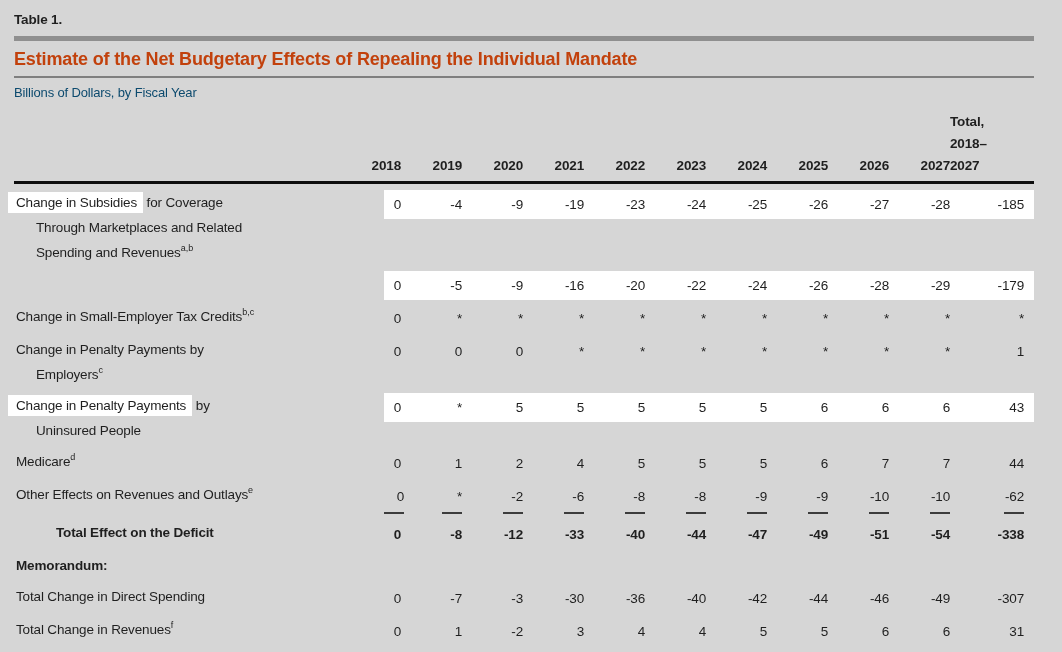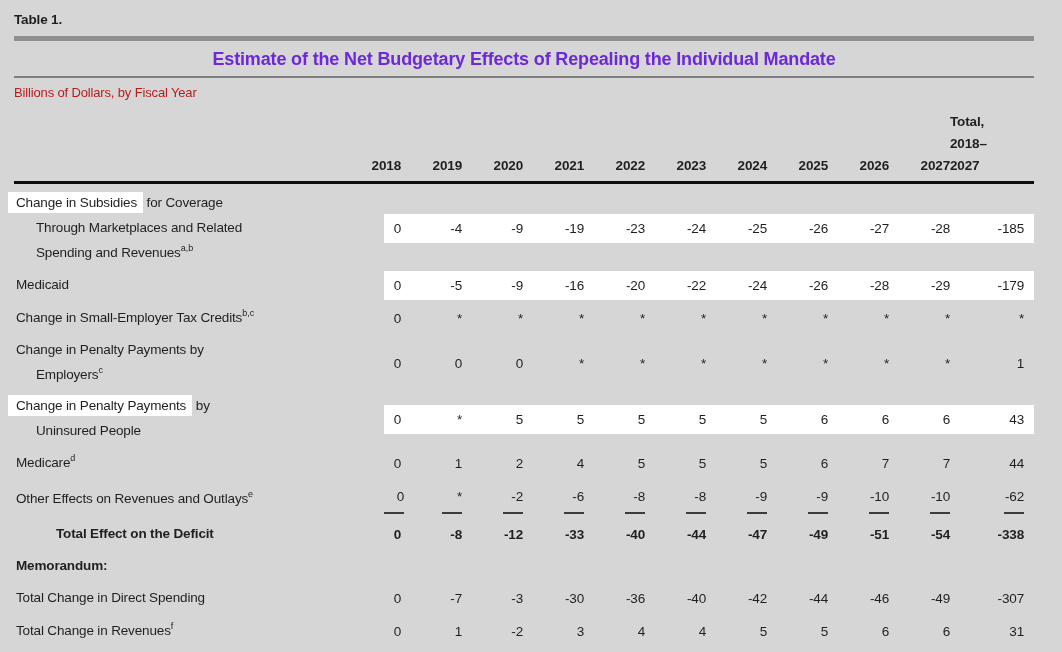--- a/index.html
+++ b/index.html
@@ -8,33 +8,33 @@
     background:#d6d6d6;
     font-family:"Liberation Sans","DejaVu Sans",sans-serif;
     color:#1f1f1f;
     letter-spacing:-0.15px;
     overflow:hidden;
   }
   .doc{padding:12px 28px 0 14px;}
 
   .table-label{font-size:13.5px;font-weight:bold;line-height:16px;}
   .bar-thick{height:5px;background:#8f8f8f;margin-top:8px;}
-  .title{font-size:18px;font-weight:bold;line-height:24px;margin:6px 0 0 0;color:#6d28d9;text-align:center;}
+  .title{font-size:18px;font-weight:bold;line-height:24px;margin:6px 0 0 0;color:#c2410c;}
   .bar-thin{height:2px;background:#7f7f7f;margin-top:5px;}
-  .subtitle{font-size:13px;line-height:16px;margin-top:7px;color:#b91c1c;}
+  .subtitle{font-size:13px;line-height:16px;margin-top:7px;color:#0c4a6e;}
 
   .thead{display:flex;align-items:flex-end;margin-top:10px;padding-right:10px;font-weight:bold;font-size:13.5px;}
   .thead .spacer{flex:1 1 auto;}
   .years{display:flex;}
   .year-cell{width:61px;text-align:right;line-height:22px;}
   .total-head{width:74px;text-align:left;line-height:22px;}
   .rule-black{height:3px;background:#0d0d0d;margin-top:4px;}
 
   .tbody{font-size:13.5px;}
-  .row{display:flex;align-items:center;margin-top:6px;gap:36px;}
+  .row{display:flex;align-items:flex-start;margin-top:6px;gap:36px;}
   .row.section-gap{}
   .row.bold{font-weight:bold;}
   .label{flex:1 1 auto;padding-left:2px;}
   .lline{line-height:25px;white-space:nowrap;}
   .ind1{padding-left:20px;}
   .ind2{padding-left:40px;}
   .hl-label{background:#ffffff;padding:3px 6px 3px 8px;margin-left:-8px;}
   sup.fn{font-size:9px;letter-spacing:0;vertical-align:6px;line-height:0;}
 
   .vals{display:flex;align-items:flex-end;margin-left:auto;flex:0 0 auto;
@@ -93,23 +93,20 @@
           <div class="vcell c-year"><span>-23</span></div>
           <div class="vcell c-year"><span>-24</span></div>
           <div class="vcell c-year"><span>-25</span></div>
           <div class="vcell c-year"><span>-26</span></div>
           <div class="vcell c-year"><span>-27</span></div>
           <div class="vcell c-year"><span>-28</span></div>
           <div class="vcell c-total"><span>-185</span></div>
         </div>
       </div>
       <div class="row">
-        <div class="label">
-          <div class="lline">Medicaid</div>
-        </div>
         <div class="vals hl">
           <div class="vcell c-first"><span>0</span></div>
           <div class="vcell c-year"><span>-5</span></div>
           <div class="vcell c-year"><span>-9</span></div>
           <div class="vcell c-year"><span>-16</span></div>
           <div class="vcell c-year"><span>-20</span></div>
           <div class="vcell c-year"><span>-22</span></div>
           <div class="vcell c-year"><span>-24</span></div>
           <div class="vcell c-year"><span>-26</span></div>
           <div class="vcell c-year"><span>-28</span></div>

